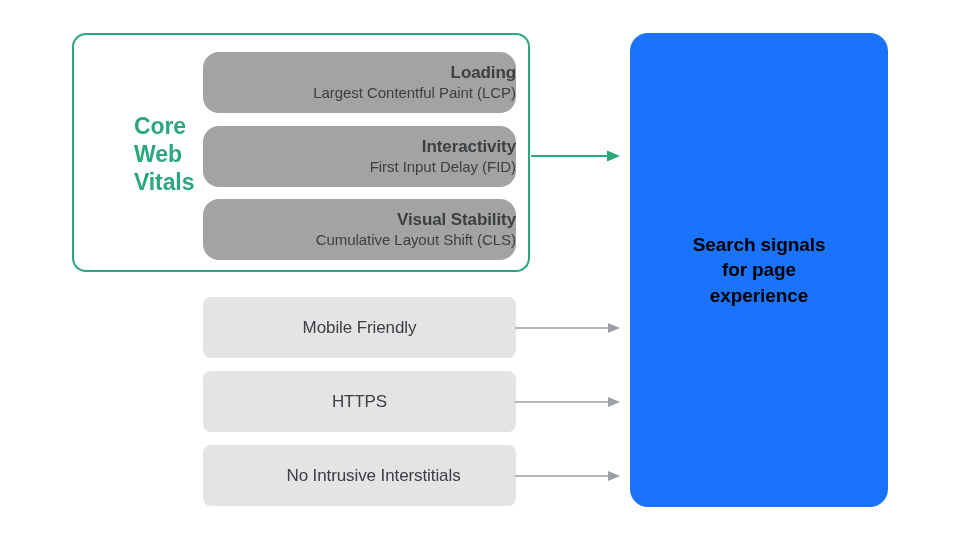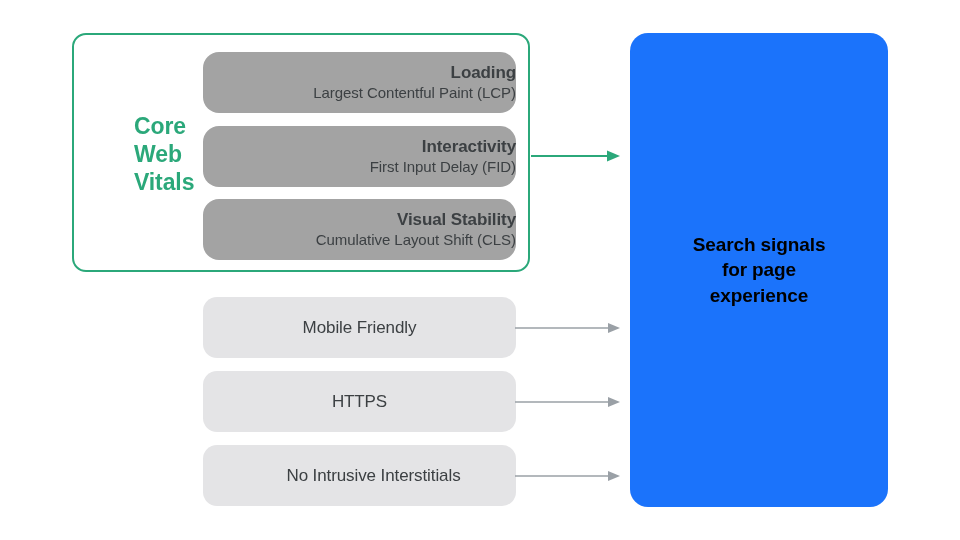--- a/index.html
+++ b/index.html
@@ -80,21 +80,21 @@
     letter-spacing: -0.05px;
   }
 
   
   .signal-card {
     position: absolute;
     left: 203px;
     width: 313px;
     height: 61px;
     background: #E4E4E6;
-    border-radius: 14px;
+    border-radius: 8px;
     box-sizing: border-box;
     display: flex;
     align-items: center;
     justify-content: center;
   }
   .signal-card.s0 { top: 297px; }
   .signal-card.s1 { top: 371px; }
   .signal-card.s2 { top: 445px; padding-left: 28px; }
 
   .signal-label {

